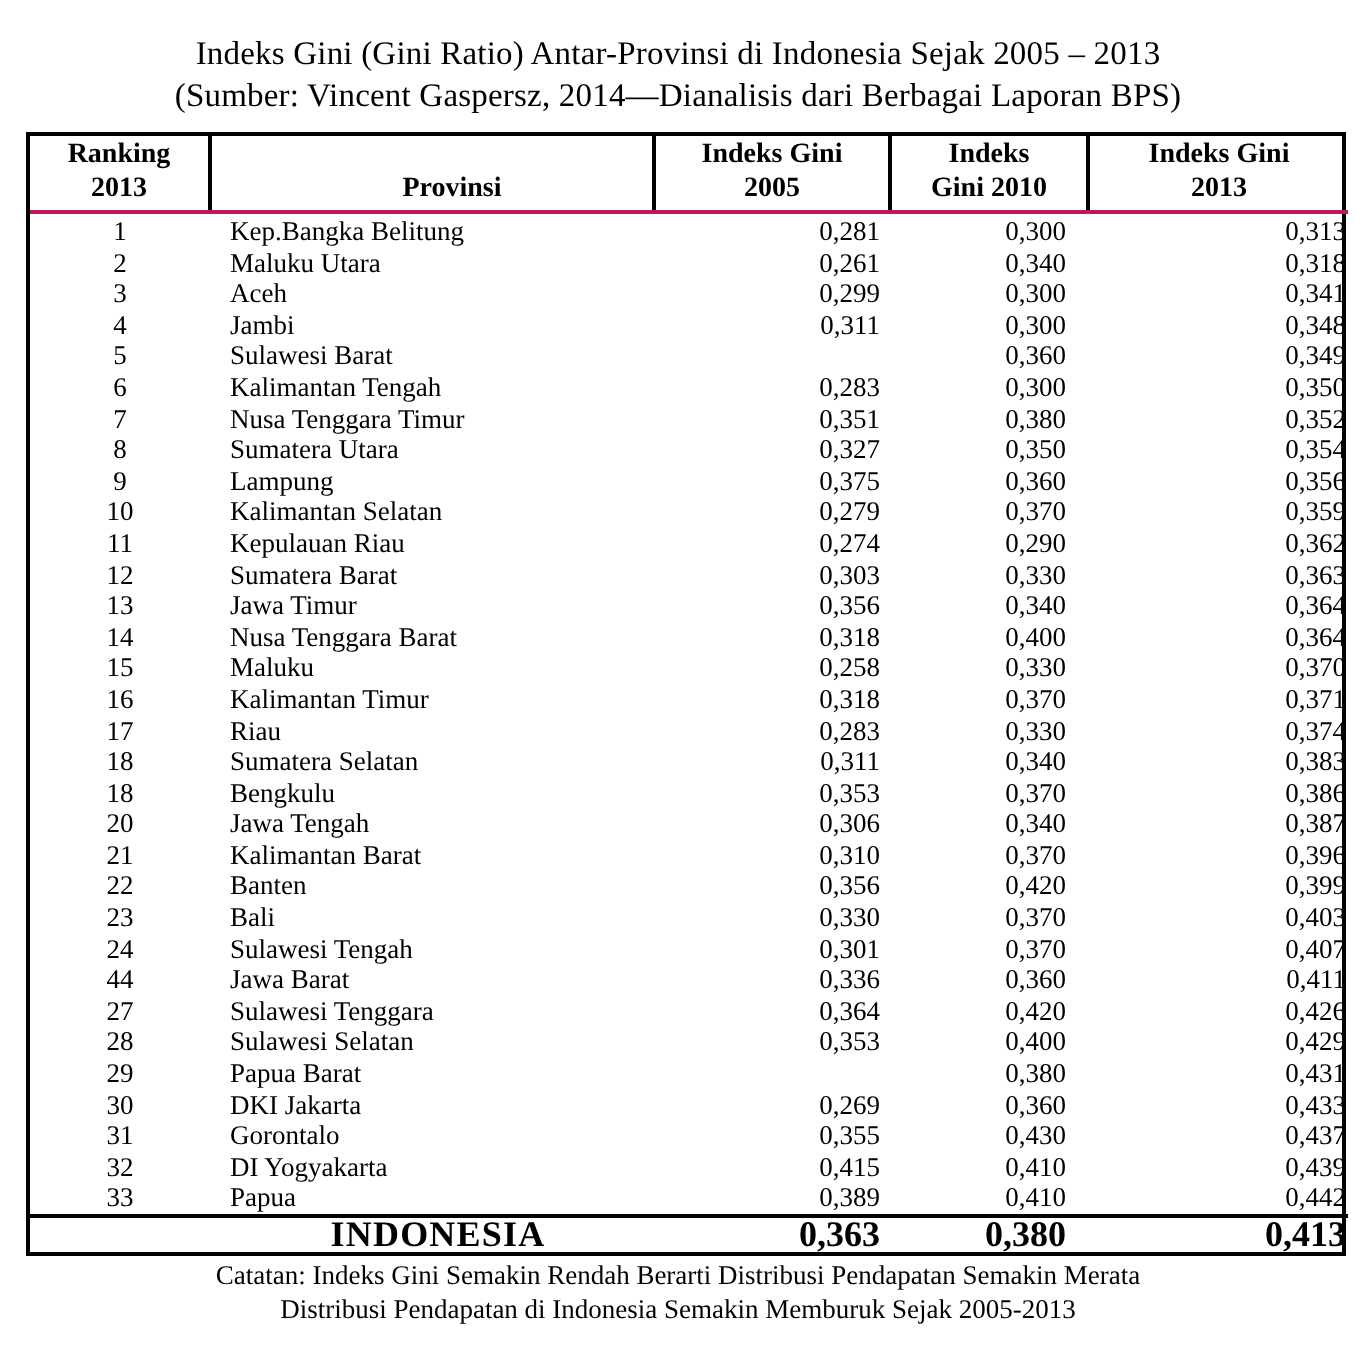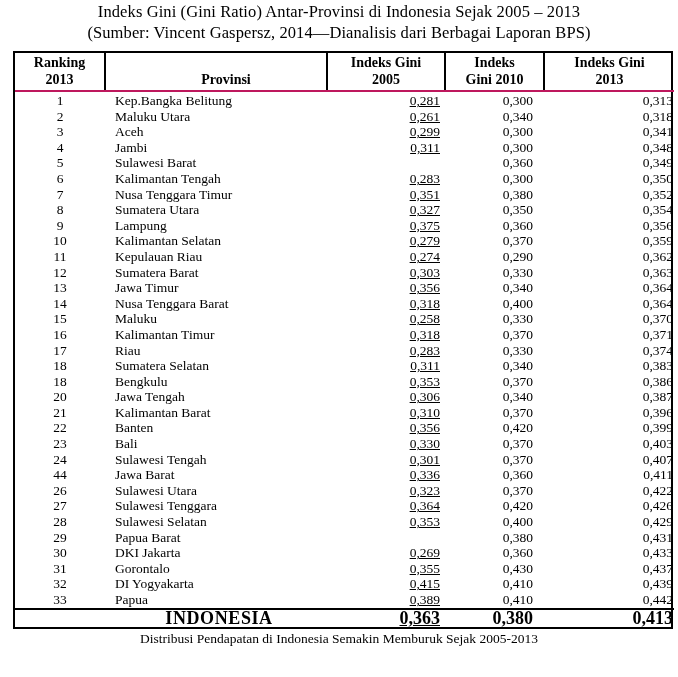--- a/index.html
+++ b/index.html
@@ -16,21 +16,21 @@
   }
   .page {
     width: 678px;
     height: 677px;
     position: relative;
     box-sizing: border-box;
   }
 
   
   .title-block {
-    padding-top: 1px;
+    padding-top: 16px;
     text-align: center;
   }
   .title-line {
     font-size: 16.5px;
     line-height: 21px;
     letter-spacing: 0.1px;
     white-space: nowrap;
   }
 
   
@@ -73,21 +73,21 @@
   tbody td {
     padding: 0 4px;
     height: 15.6px;
     line-height: 15.6px;
     font-size: 13.5px;
     border: none;
   }
   td.rank  { text-align: center; }
   td.prov  { text-align: left; padding-left: 10px; }
   td.num   { text-align: right; }
-  td.n2005 { padding-right: 5px; text-decoration: underline; }
+  td.n2005 { padding-right: 5px; }
   td.n2010 { padding-right: 11px; }
   td.n2013 { padding-right: 1px; }
 
   tbody tr.total td {
     font-weight: bold;
     border-top: 2px solid #000;
     height: 17px;
     line-height: 17px;
     font-size: 18px;
   }
@@ -321,27 +321,20 @@
             <td class="num n2013">0,407</td>
           </tr>
           <tr>
             <td class="rank">44</td>
             <td class="prov">Jawa Barat</td>
             <td class="num n2005">0,336</td>
             <td class="num n2010">0,360</td>
             <td class="num n2013">0,411</td>
           </tr>
           <tr>
-            <td class="rank">26</td>
-            <td class="prov">Sulawesi Utara</td>
-            <td class="num n2005">0,323</td>
-            <td class="num n2010">0,370</td>
-            <td class="num n2013">0,422</td>
-          </tr>
-          <tr>
             <td class="rank">27</td>
             <td class="prov">Sulawesi Tenggara</td>
             <td class="num n2005">0,364</td>
             <td class="num n2010">0,420</td>
             <td class="num n2013">0,426</td>
           </tr>
           <tr>
             <td class="rank">28</td>
             <td class="prov">Sulawesi Selatan</td>
             <td class="num n2005">0,353</td>
@@ -388,16 +381,17 @@
             <td class="prov">INDONESIA</td>
             <td class="num n2005">0,363</td>
             <td class="num n2010">0,380</td>
             <td class="num n2013">0,413</td>
           </tr>
         </tbody>
     </table>
   </div>
 
   <div class="notes">
+    <div class="note-line first">Catatan: Indeks Gini Semakin Rendah Berarti Distribusi Pendapatan Semakin Merata</div>
     <div class="note-line">Distribusi Pendapatan di Indonesia Semakin Memburuk Sejak 2005-2013</div>
   </div>
 
 </div>
 
 </body></html>

